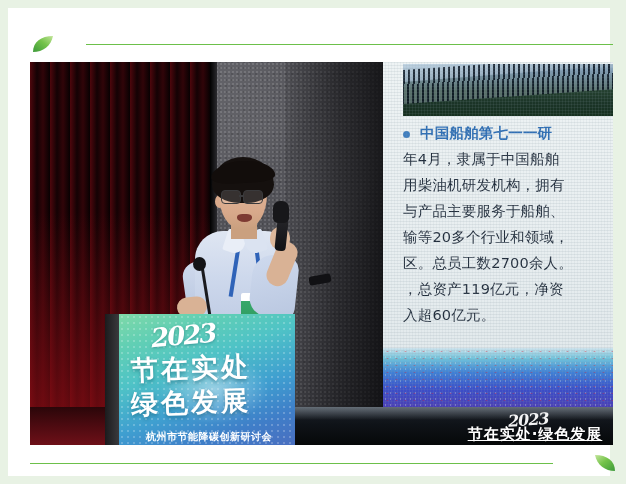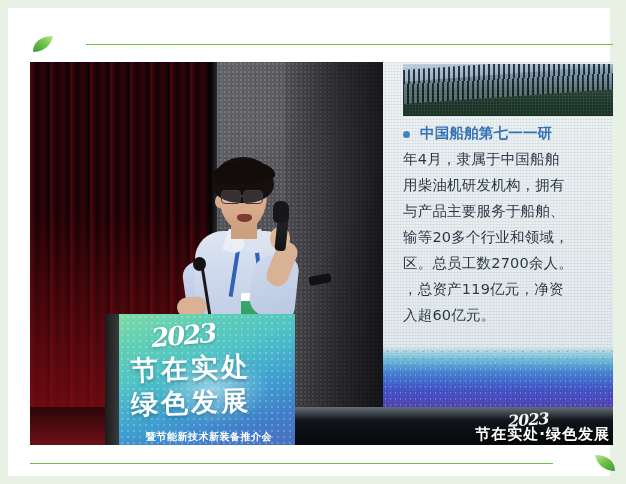--- a/index.html
+++ b/index.html
@@ -154,22 +154,23 @@
   #stage-logo{
     position:absolute;left:478px;top:347px;width:78px;height:18px;
     color:#ffffff;font-size:16px;font-style:italic;font-weight:bold;
     font-family:"DejaVu Serif","Liberation Serif",serif;
     letter-spacing:-1px;opacity:.95;transform:rotate(-4deg);
   }
   #stage-slogan{
     position:absolute;left:430px;top:363px;width:150px;height:20px;
     color:#ffffff;font-size:15px;font-weight:bold;
     font-family:"DejaVu Sans","Liberation Sans",sans-serif;
-    letter-spacing:1px;text-align:right;
+    letter-spacing:1px;text-align:center;
     text-shadow:0 1px 2px rgba(0,0,0,.7);
+    text-decoration:underline;
   }
   #floor-left{
     position:absolute;left:0;top:345px;width:185px;height:38px;
     background:linear-gradient(180deg,#2a0609 0%,#4a0a10 45%,#6e1018 100%);
   }
 
   
   #podium{
     position:absolute;left:75px;top:252px;width:190px;height:131px;
   }
@@ -421,21 +422,21 @@
 
       <div id="podium">
         <div id="podium-side"></div>
         <div id="podium-face">
           <div id="podium-dots"></div>
           <div id="podium-glow"></div>
         </div>
         <div id="podium-year">2023</div>
         <div class="podium-line" id="podium-l1">节在实处</div>
         <div class="podium-line" id="podium-l2">绿色发展</div>
-        <div id="podium-sub2">暨节能新技术新装备推介会</div>
+        <div id="podium-sub2">杭州市节能降碳创新研讨会</div>
       </div>
 
     </div>
 
     <div class="rule" id="rule-bottom"></div>
 
     <span class="leaf" id="leaf-bottom">
       <svg width="22" height="18" viewBox="0 0 22 18" aria-hidden="true">
         <defs>
           <linearGradient id="lg2" x1="0" y1="1" x2="1" y2="0">

